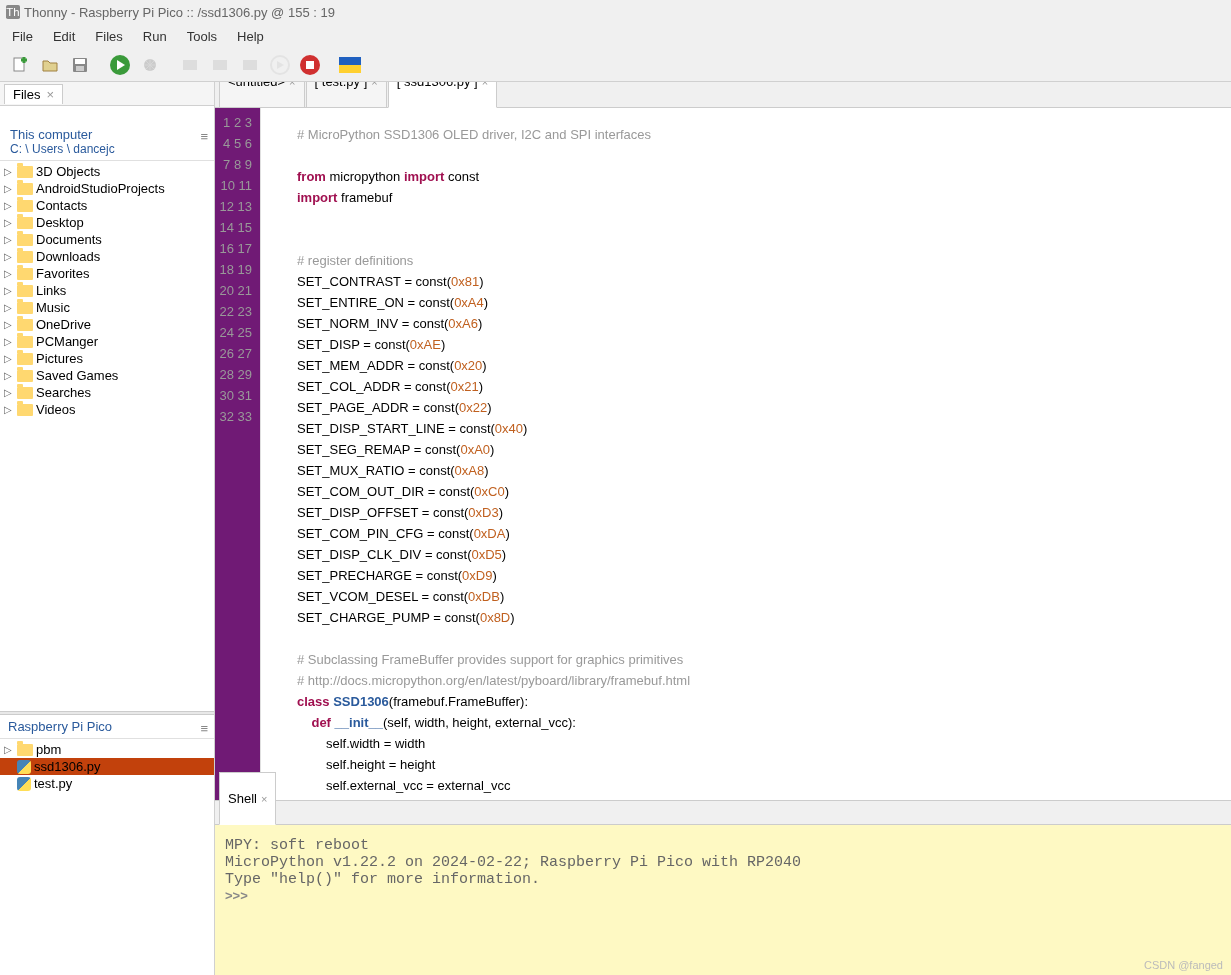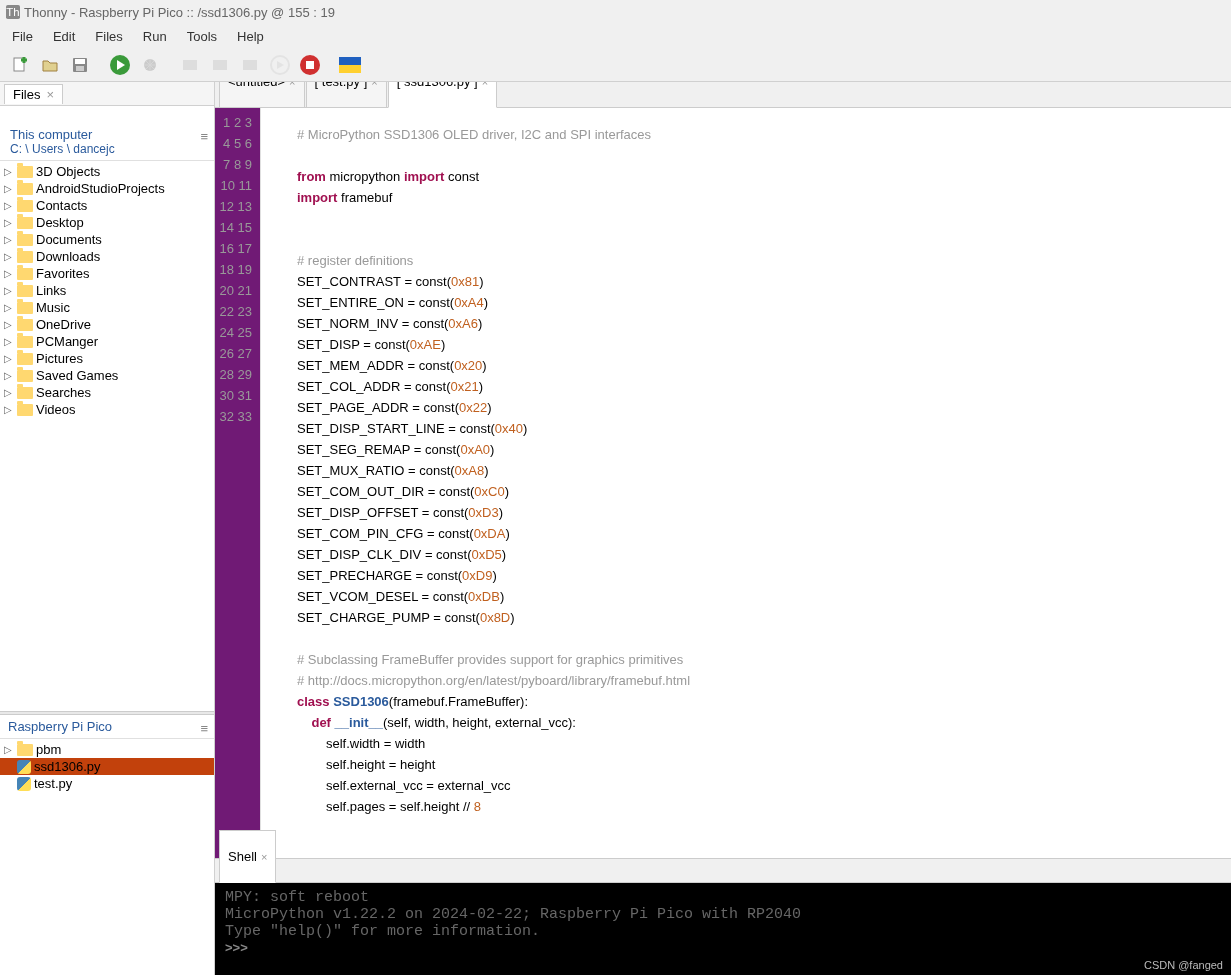--- a/index.html
+++ b/index.html
@@ -34,23 +34,23 @@
 .tab-item.active { background:#fff; border-bottom:1px solid #fff; }
 .tab-close { color:#999; cursor:pointer; font-size:11px; }
 .editor { flex:1; display:flex; overflow:hidden; background:#fff; font-family:Consolas,"Courier New",monospace; font-size:15px; line-height:21px; }
 .gutter { width:46px; background:#701a75; color:#999; text-align:right; padding:4px 8px 4px 0; border-right:1px solid #e0e0e0; user-select:none; }
 .code { flex:1; padding:16px 8px; overflow:auto; white-space:pre; color:#000;margin-left:28px; }
 .code .c { color:#999; } 
 .code .k { color:#a01050; font-weight:bold; } 
 .code .n { color:#c0601f; } 
 .code .d { color:#2a5a9c; font-weight:bold; } 
 .code .s { color:#000; } 
-.shell-panel { height:117px; display:flex; flex-direction:column; border-top:1px solid #ccc; }
+.shell-panel { height:175px; display:flex; flex-direction:column; border-top:1px solid #ccc; }
 .shell-tabs { height:24px; background:#f0f0f0; display:flex; align-items:flex-end; padding:0 4px; border-bottom:1px solid #ccc; }
-.shell-body { flex:1; background:#000000; font-family:Consolas,"Courier New",monospace; font-size:15px; padding:6px 10px; color:#666; overflow:auto; }
+.shell-body { flex:1; background:#fef9c3; font-family:Consolas,"Courier New",monospace; font-size:15px; padding:12px 10px; color:#666; overflow:auto; }
 .shell-body .prompt { color:#888; font-weight:bold; }
 .watermark { position:fixed; right:8px; bottom:4px; color:#bbb; font-size:11px; }
 .folder-icon { display:inline-block; width:16px; height:12px; background:#ffd870; border-radius:1px; position:relative; }
 .folder-icon::before { content:''; position:absolute; top:-3px; left:0; width:6px; height:3px; background:#ffd870; border-radius:1px 1px 0 0; }
 .py-icon { display:inline-block; width:14px; height:14px; background:linear-gradient(135deg,#4584b6 50%,#ffde57 50%); border-radius:3px; }
 .close-x { color:#999; cursor:pointer; margin-left:2px; }
 </style>
 </head>
 <body>
 

